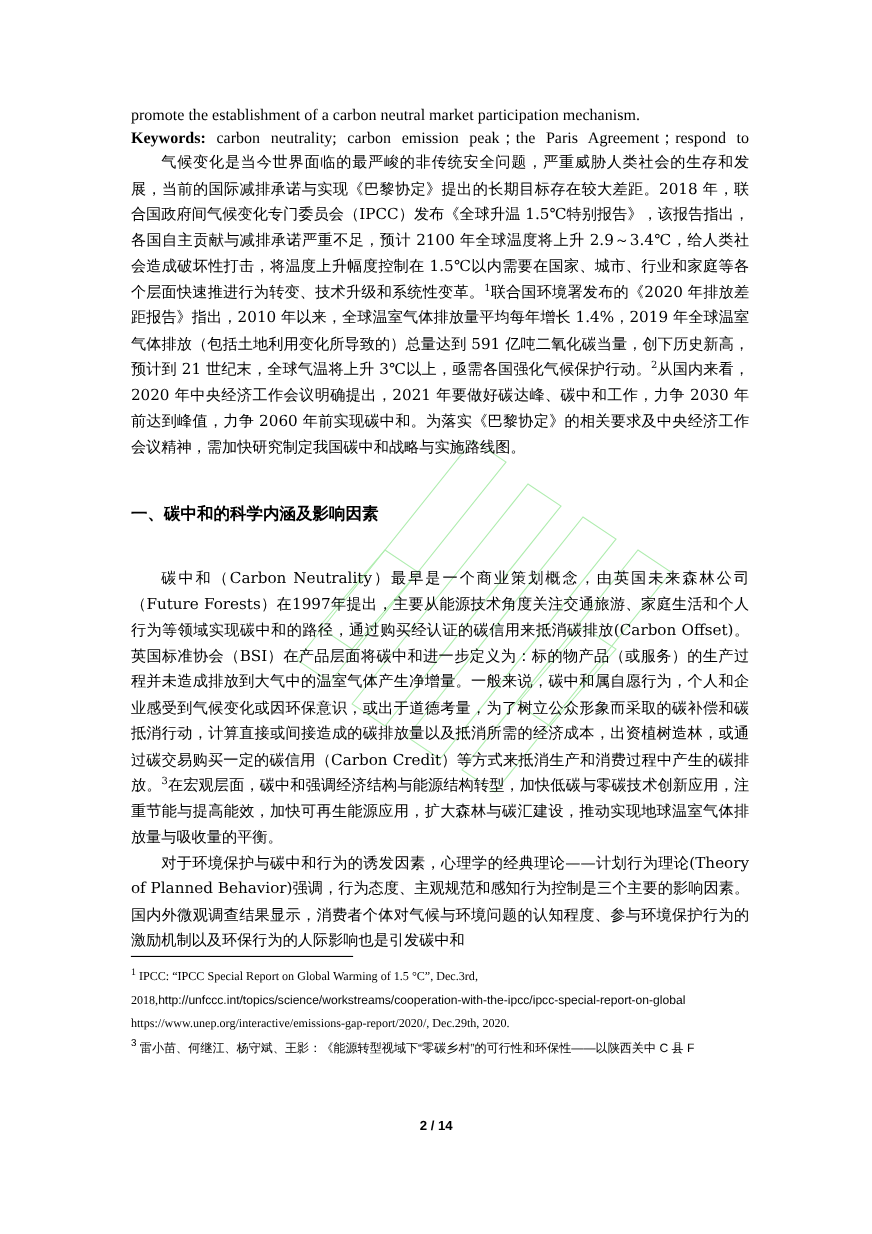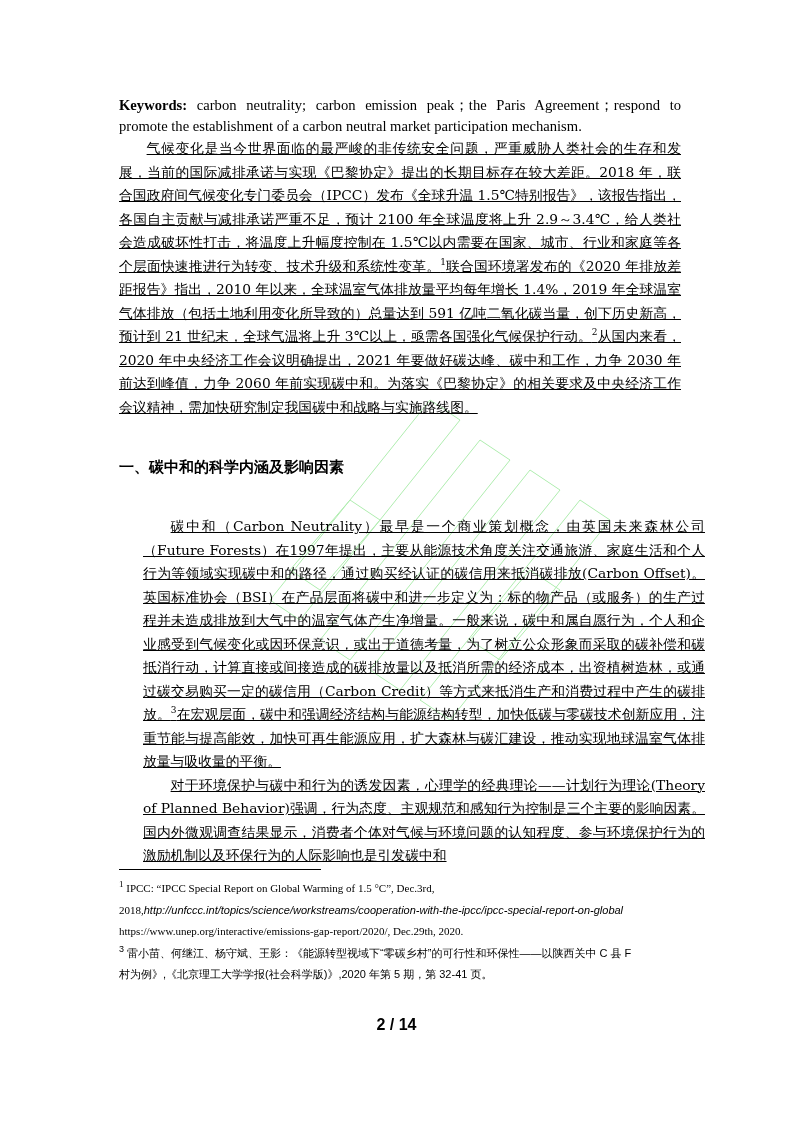--- a/index.html
+++ b/index.html
@@ -6,67 +6,66 @@
   body { width: 793px; height: 1122px; position: relative; overflow: hidden;
          font-family: "DejaVu Serif", "Liberation Serif", serif; color: #000; }
   .page { position: absolute; left: 0; top: 0; width: 793px; height: 1122px; }
   .content { position: absolute; left: 119px; top: 95px; width: 562px; }
   .line { font-family: "Liberation Serif", "DejaVu Serif", serif; font-size: 14.6px;
           line-height: 21px; white-space: nowrap; text-align: justify; text-align-last: justify; }
   .line.last { text-align-last: left; }
   .kw-label { font-weight: bold; }
   p.para { margin: 0; font-family: "DejaVu Serif", serif; font-size: 13.8px; line-height: 23.5px;
            text-align: justify; }
-  p.para.indent { text-indent: 2em; text-decoration: underline; }
+  p.para.indent { text-indent: 2em; }
   sup { font-size: 9px; line-height: 0; }
   .heading { position: absolute; left: 119px; top: 458px; font-family: Liberation Serif, serif;
              font-weight: bold; font-size: 15px; }
-  .body2 { position: absolute; left: 119px; top: 515px; width: 562px; margin-left: 24px; }
+  .body2 { position: absolute; left: 119px; top: 515px; width: 562px; }
   .fn-rule { position: absolute; left: 119px; top: 869px; width: 202px; height: 1px; background: #000; }
   .footnotes { position: absolute; left: 119px; top: 878px; width: 562px; }
   .fn { font-family: "Liberation Serif", serif; font-size: 11px; line-height: 21.5px; white-space: nowrap; }
-  .fn .sans { font-family: "Liberation Sans", sans-serif; font-style: italic; }
+  .fn .sans { font-family: "Liberation Sans", sans-serif; }
   .fn.cn-fn { font-family: "Liberation Sans", "DejaVu Sans", sans-serif; font-size: 11px; }
   .pagenum { position: absolute; left: 0; width: 793px; top: 1016px; text-align: center;
-             font-family: "Liberation Sans", sans-serif; font-weight: bold; font-size: 16px; }
+             font-family: "Liberation Sans", sans-serif; font-weight: bold; font-size: 12px; }
   .watermark { position: absolute; left: 230px; top: 340px; width: 420px; height: 420px; pointer-events: none; }
 </style>
 </head>
 <body>
 
 <div class="page">
 
   <svg class="watermark" viewBox="0 0 420 420">
     <g fill="none" stroke="#9be89b" stroke-width="1" opacity="0.8">
       <polygon points="40,260 200,60 230,80 70,280"></polygon>
       <polygon points="90,300 250,100 280,120 120,320"></polygon>
       <polygon points="140,330 300,130 330,150 170,350"></polygon>
       <polygon points="190,360 350,160 380,180 220,380"></polygon>
       <polygon points="60,230 120,160 150,180 90,250"></polygon>
       <polygon points="240,300 300,230 330,250 270,320"></polygon>
     </g>
   </svg>
 
   <div class="content">
+    <div class="line last">promote the establishment of a carbon neutral market participation mechanism.</div>
     <div class="line"><span class="kw-label">Keywords:</span><span> carbon neutrality; carbon emission peak；the Paris Agreement；respond to</span></div>
-    <div class="line last">promote the establishment of a carbon neutral market participation mechanism.</div>
     <p class="para indent"><span>气候变化是当今世界面临的最严峻的非传统安全问题，严重威胁人类社会的生存和发展，当前的国际减排承诺与实现《巴黎协定》提出的长期目标存在较大差距。2018 年，联合国政府间气候变化专门委员会（IPCC）发布《全球升温 1.5℃特别报告》，该报告指出，各国自主贡献与减排承诺严重不足，预计 2100 年全球温度将上升 2.9～3.4℃，给人类社会造成破坏性打击，将温度上升幅度控制在 1.5℃以内需要在国家、城市、行业和家庭等各个层面快速推进行为转变、技术升级和系统性变革。</span><sup>1</sup><span>联合国环境署发布的《2020 年排放差距报告》指出，2010 年以来，全球温室气体排放量平均每年增长 1.4%，2019 年全球温室气体排放（包括土地利用变化所导致的）总量达到 591 亿吨二氧化碳当量，创下历史新高，预计到 21 世纪末，全球气温将上升 3℃以上，亟需各国强化气候保护行动。</span><sup>2</sup><span>从国内来看，2020 年中央经济工作会议明确提出，2021 年要做好碳达峰、碳中和工作，力争 2030 年前达到峰值，力争 2060 年前实现碳中和。为落实《巴黎协定》的相关要求及中央经济工作会议精神，需加快研究制定我国碳中和战略与实施路线图。</span></p>
   </div>
 
   <div class="heading">一、碳中和的科学内涵及影响因素</div>
 
   <div class="body2">
     <p class="para indent"><span>碳中和（Carbon Neutrality）最早是一个商业策划概念，由英国未来森林公司（Future Forests）在1997年提出，主要从能源技术角度关注交通旅游、家庭生活和个人行为等领域实现碳中和的路径，通过购买经认证的碳信用来抵消碳排放(Carbon Offset)。英国标准协会（BSI）在产品层面将碳中和进一步定义为：标的物产品（或服务）的生产过程并未造成排放到大气中的温室气体产生净增量。一般来说，碳中和属自愿行为，个人和企业感受到气候变化或因环保意识，或出于道德考量，为了树立公众形象而采取的碳补偿和碳抵消行动，计算直接或间接造成的碳排放量以及抵消所需的经济成本，出资植树造林，或通过碳交易购买一定的碳信用（Carbon Credit）等方式来抵消生产和消费过程中产生的碳排放。</span><sup>3</sup><span>在宏观层面，碳中和强调经济结构与能源结构转型，加快低碳与零碳技术创新应用，注重节能与提高能效，加快可再生能源应用，扩大森林与碳汇建设，推动实现地球温室气体排放量与吸收量的平衡。</span></p>
     <p class="para indent">对于环境保护与碳中和行为的诱发因素，心理学的经典理论——计划行为理论(Theory of Planned Behavior)强调，行为态度、主观规范和感知行为控制是三个主要的影响因素。国内外微观调查结果显示，消费者个体对气候与环境问题的认知程度、参与环境保护行为的激励机制以及环保行为的人际影响也是引发碳中和</p>
   </div>
 
   <div class="fn-rule"></div>
 
   <div class="footnotes">
     <div class="fn"><sup>1</sup><span> IPCC: “IPCC Special Report on Global Warming of 1.5 °C”, Dec.3rd,</span></div>
     <div class="fn"><span>2018,</span><span class="sans">http://unfccc.int/topics/science/workstreams/cooperation-with-the-ipcc/ipcc-special-report-on-global</span></div>
     <div class="fn">https://www.unep.org/interactive/emissions-gap-report/2020/, Dec.29th, 2020.</div>
     <div class="fn cn-fn"><sup>3</sup><span> 雷小苗、何继江、杨守斌、王影：《能源转型视域下“零碳乡村”的可行性和环保性——以陕西关中 C 县 F</span></div>
-    <div class="fn cn-fn">村为例》,《北京理工大学学报(社会科学版)》,2020 年第 5 期，第 32-41 页。</div>
   </div>
 
   <div class="pagenum">2 / 14</div>
 </div>
 
 </body></html>

